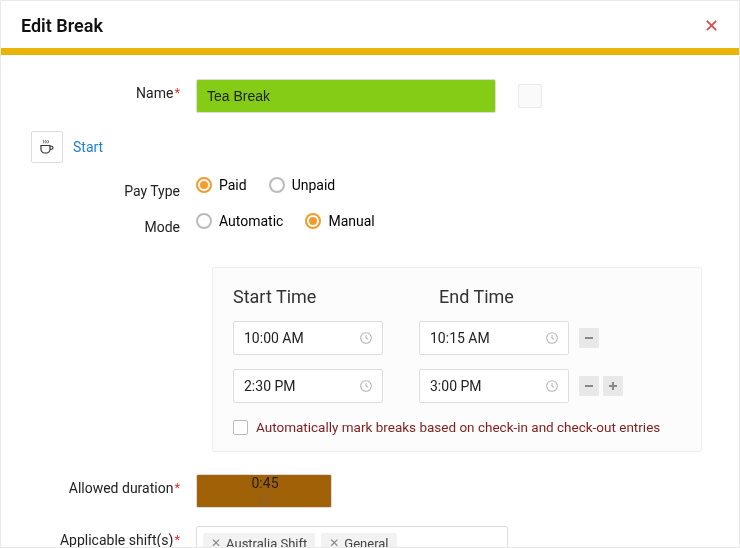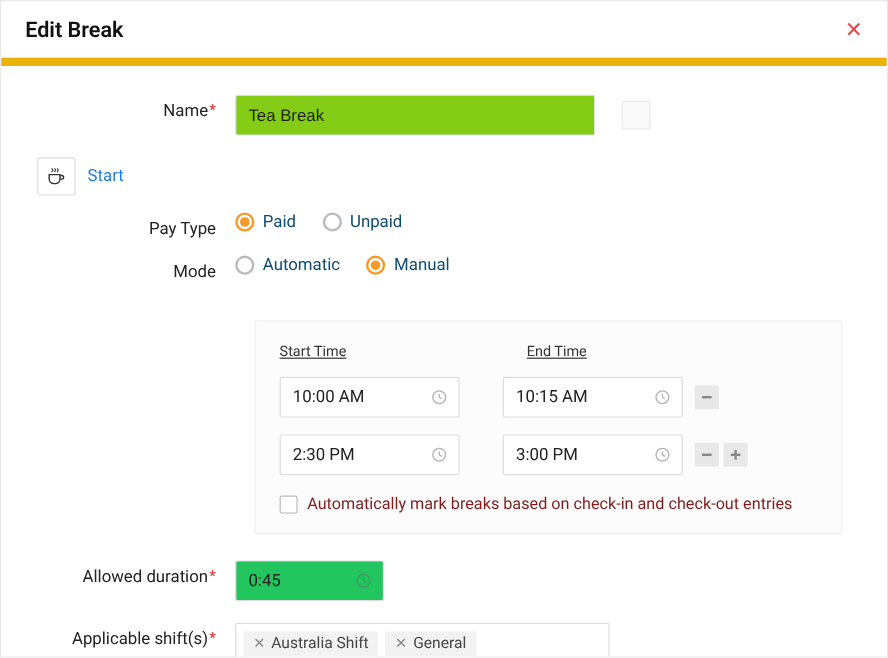--- a/index.html
+++ b/index.html
@@ -33,44 +33,44 @@
   .link { color:#1e7fda; font-size:14px; cursor:pointer; }
   .radio-group { display:flex; gap:22px; align-items:center; }
   .radio { display:inline-flex; align-items:center; gap:7px; cursor:pointer; }
   .r-outer {
     width:16px; height:16px; border:2px solid #bbb; border-radius:50%;
     display:inline-flex; align-items:center; justify-content:center;
   }
   .r-outer.sel { border-color:#f39c2d; }
   .r-inner { width:8px; height:8px; border-radius:50%; background:#f39c2d; display:none; }
   .r-outer.sel .r-inner { display:block; }
-  .radio-label { font-size:14px; color:#0c4a6e; }
+  .radio-label { font-size:14px; color:#000000; }
   .panel {
     margin-left:181px; width:490px;
     border:1px solid #eee; border-radius:2px; background:#fcfcfc;
     padding:18px 20px 16px 20px; margin-bottom:22px;
   }
   .time-head { display:flex; }
-  .time-head .col { width:170px; font-size:12px; color:#333;text-decoration:underline; }
+  .time-head .col { width:170px; font-size:18px; color:#333; }
   .time-head .col + .col { margin-left:16px; }
   .time-row { display:flex; align-items:center; margin-top:14px; }
   .time-field {
     display:flex; align-items:center; width:150px; height:34px;
     border:1px solid #ddd; border-radius:2px; background:#fff;
     padding:0 8px 0 10px;
   }
   .time-field span.val { flex:1; font-size:14px; color:#222; }
   .gap16 { width:36px; }
   .clock { width:16px; height:16px; opacity:0.5; }
   .sq { width:20px; height:20px; background:#e8e8e8; display:inline-flex; align-items:center; justify-content:center; margin-left:10px; cursor:pointer; border-radius:1px; }
   .sq svg { display:block; }
   .check-row { display:flex; align-items:center; margin-top:16px; gap:8px; }
   .chk { width:15px; height:15px; border:1px solid #bbb; border-radius:2px; background:#fff; cursor:pointer; flex-shrink:0; }
   .chk-label { font-size:13.5px; color:#7f1d1d; }
-  .dur-input { width:124px; display:flex; align-items:center; height:34px; border:1px solid #ddd; border-radius:2px; background:#22c55e; padding:0 8px 0 10px; }
+  .dur-input { width:136px; display:flex; align-items:center; height:34px; border:1px solid #ddd; border-radius:2px; background:#a16207; padding:0 8px 0 10px;flex-direction:column; }
   .dur-input span.val { flex:1; font-size:14px; }
   .chips-box { display:flex; align-items:center; width:312px; height:34px; border:1px solid #ddd; border-radius:2px; background:#fff; padding:0 6px; gap:6px; }
   .chip { display:inline-flex; align-items:center; gap:5px; background:#f2f2f2; border-radius:2px; padding:3px 8px; font-size:13px; color:#444; }
   .chip .x { color:#888; font-size:12px; cursor:pointer; }
 </style>
 </head>
 <body>
 
 <div class="header">
   <h1>Edit Break</h1>

